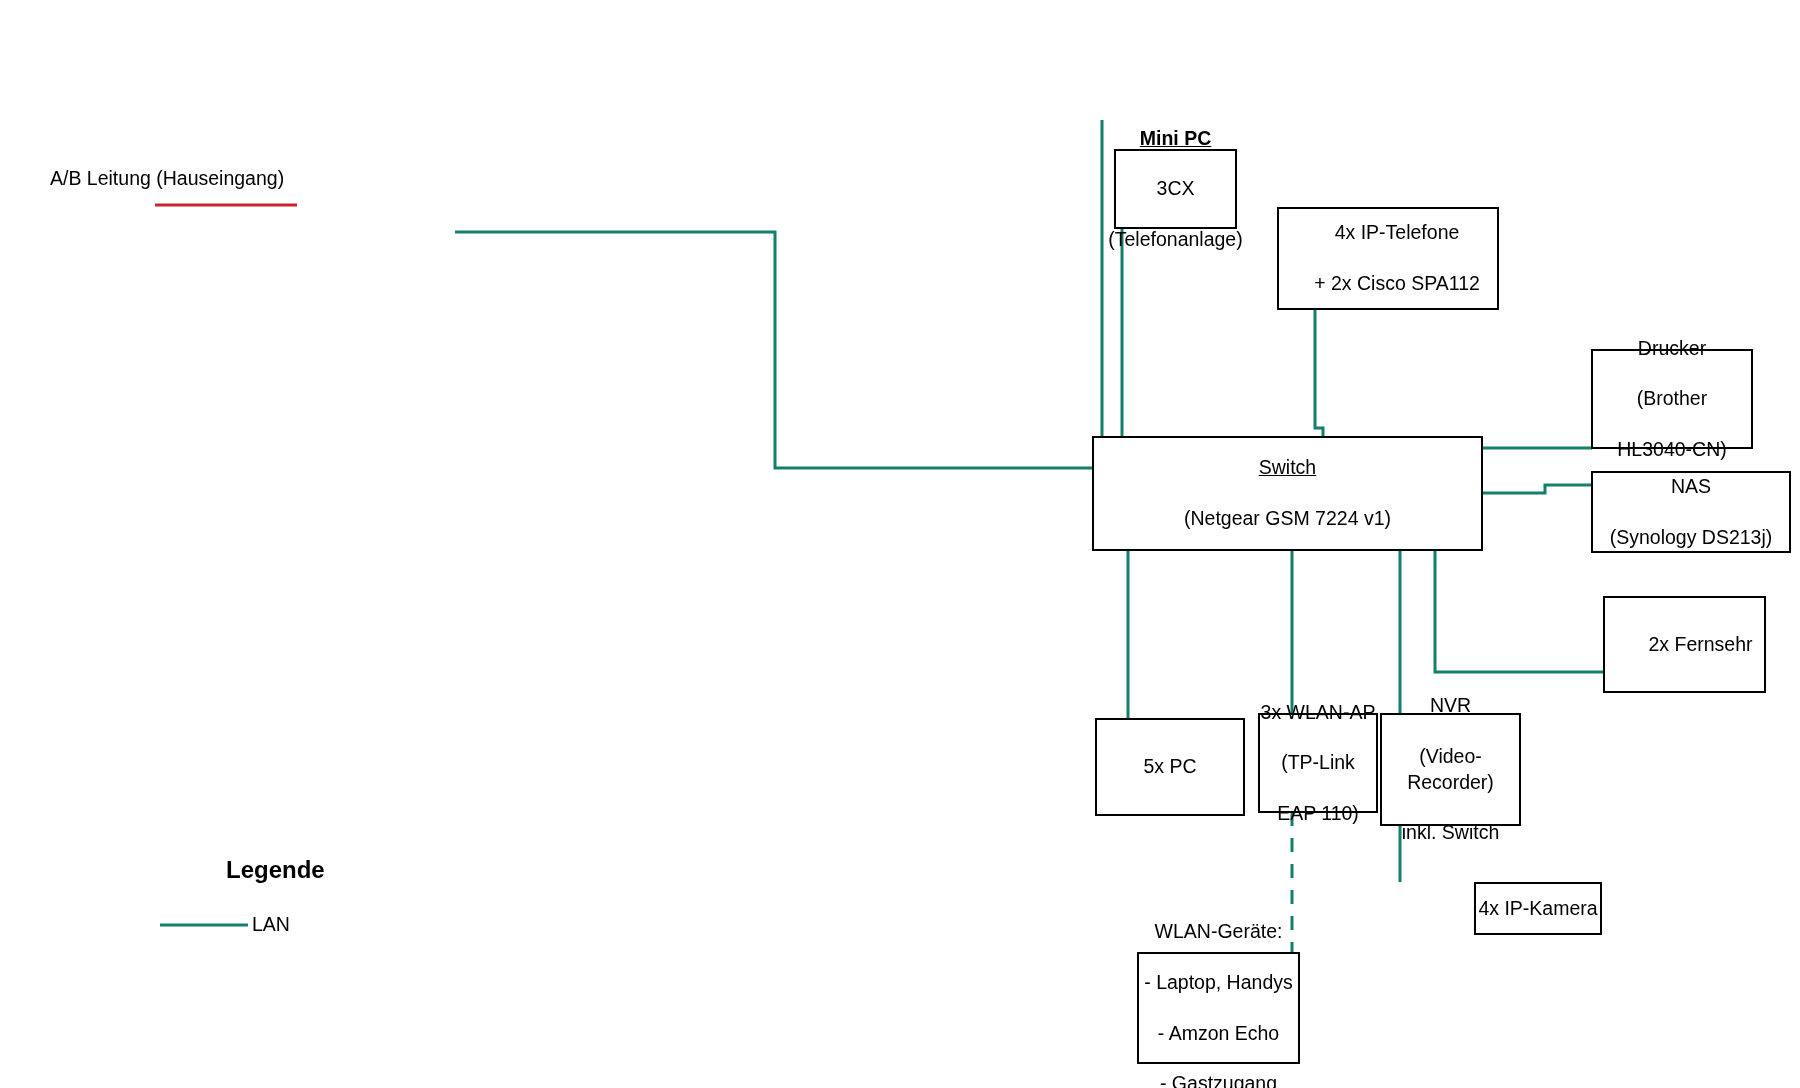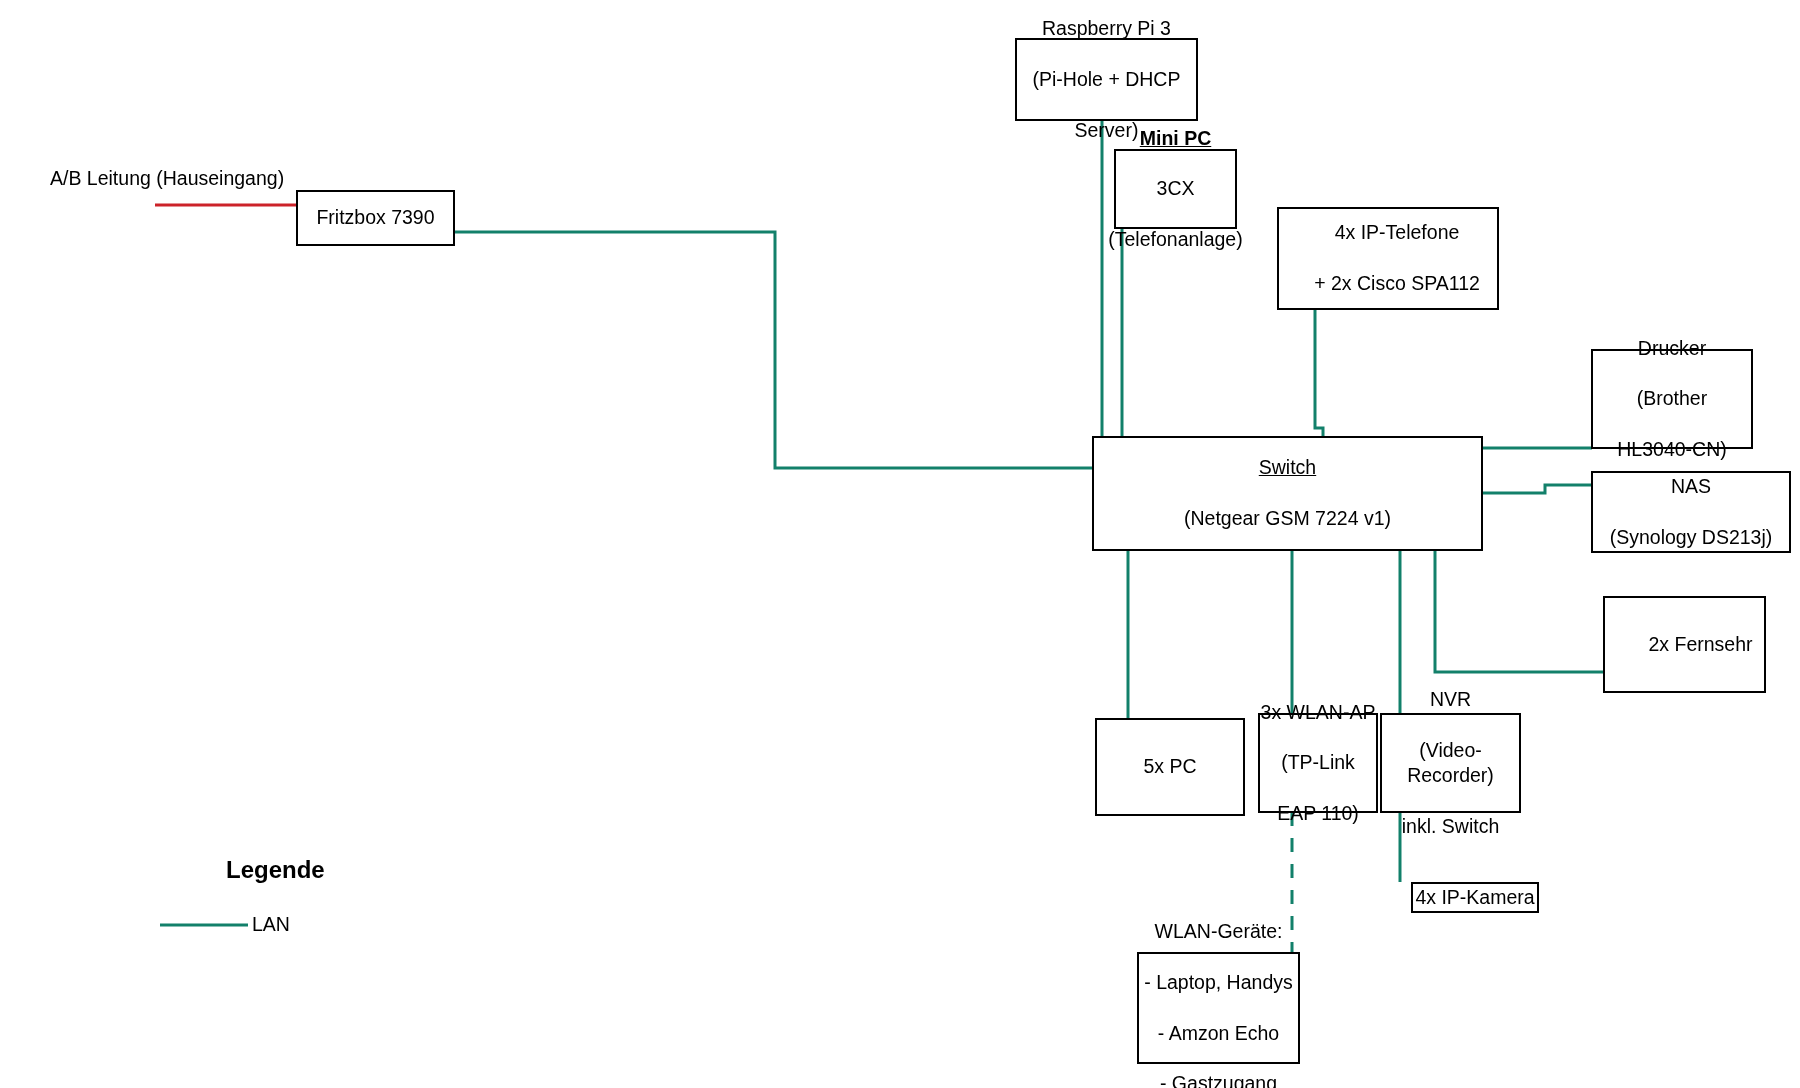--- a/index.html
+++ b/index.html
@@ -100,31 +100,21 @@
 
     <path d="M 1400 812 L 1400 882" stroke="#12806a" stroke-width="3" fill="none"></path>
 
     <path d="M 1292 812 L 1292 952" stroke="#12806a" stroke-width="3" fill="none" stroke-dasharray="14 12"></path>
 
     <path d="M 160 925 L 248 925" stroke="#12806a" stroke-width="3" fill="none"></path>
   </svg>
 
   <div class="plain-label" style="left:50px; top:166px;">A/B Leitung (Hauseingang)</div>
 
-  <div class="node" style="left:296px; top:190px; width:159px; height:56px;">
-    <span><span class="ttl">Fritzbox 7390</span></span>
-  </div>
 
-  <div class="node" style="left:1015px; top:38px; width:183px; height:83px;">
-    <span>
-      <span class="ttl">Raspberry Pi 3</span>
-      <span class="ttl">(Pi-Hole + DHCP</span>
-      <span class="ttl">Server)</span>
-    </span>
-  </div>
 
   <div class="node" style="left:1114px; top:149px; width:123px; height:80px;">
     <span>
       <span class="ttl em">Mini PC</span>
       <span class="ttl">3CX</span>
       <span class="ttl">(Telefonanlage)</span>
     </span>
   </div>
 
   <div class="node" style="left:1277px; top:207px; width:222px; height:103px;padding-left:18px;">
@@ -165,29 +155,29 @@
   </div>
 
   <div class="node" style="left:1258px; top:713px; width:120px; height:100px;">
     <span>
       <span class="ttl">3x WLAN-AP</span>
       <span class="ttl">(TP-Link</span>
       <span class="ttl">EAP 110)</span>
     </span>
   </div>
 
-  <div class="node" style="left:1380px; top:713px; width:141px; height:100px;">
+  <div class="node" style="left:1380px; top:713px; width:141px; height:113px;">
     <span>
       <span class="ttl">NVR</span>
       <span class="ttl">(Video-Recorder)</span>
       <span class="ttl">inkl. Switch</span>
     </span>
   </div>
 
-  <div class="node" style="left:1411px; top:882px; width:128px; height:31px;">
+  <div class="node" style="left:1474px; top:882px; width:128px; height:53px;">
     <span><span class="ttl">4x IP-Kamera</span></span>
   </div>
 
   <div class="node" style="left:1137px; top:952px; width:163px; height:112px;">
     <span>
       <span class="ttl" style="font-weight:normal;">WLAN-Geräte:</span>
       <span class="ttl">- Laptop, Handys</span>
       <span class="ttl">- Amzon Echo</span>
       <span class="ttl">- Gastzugang</span>
     </span>

